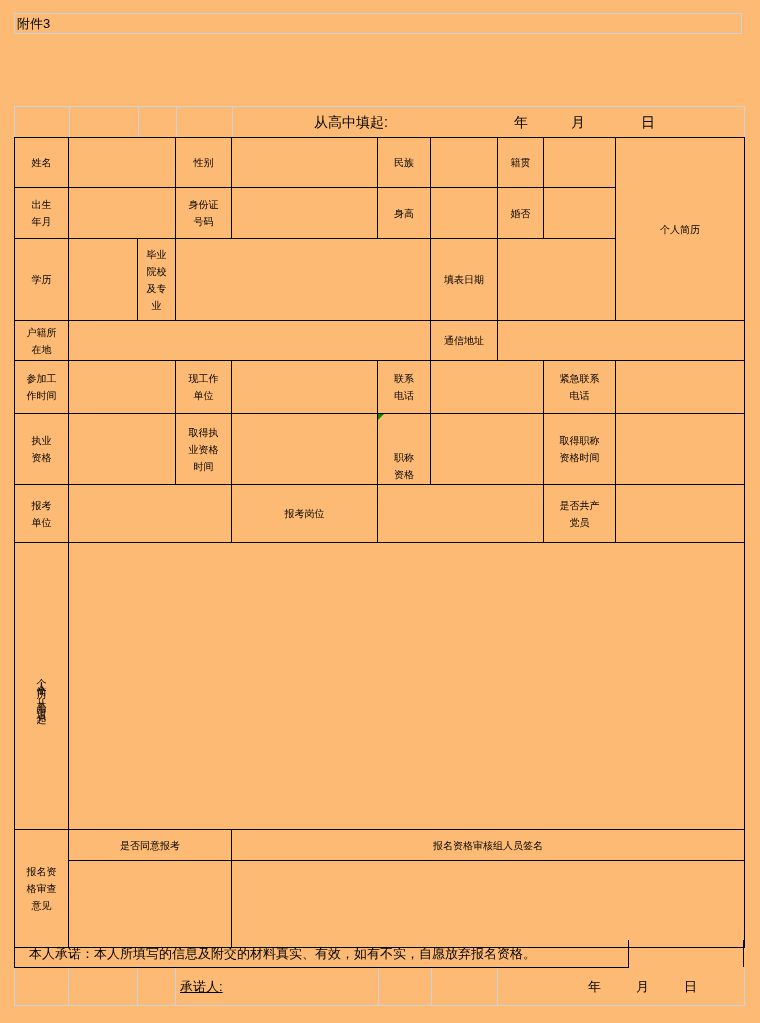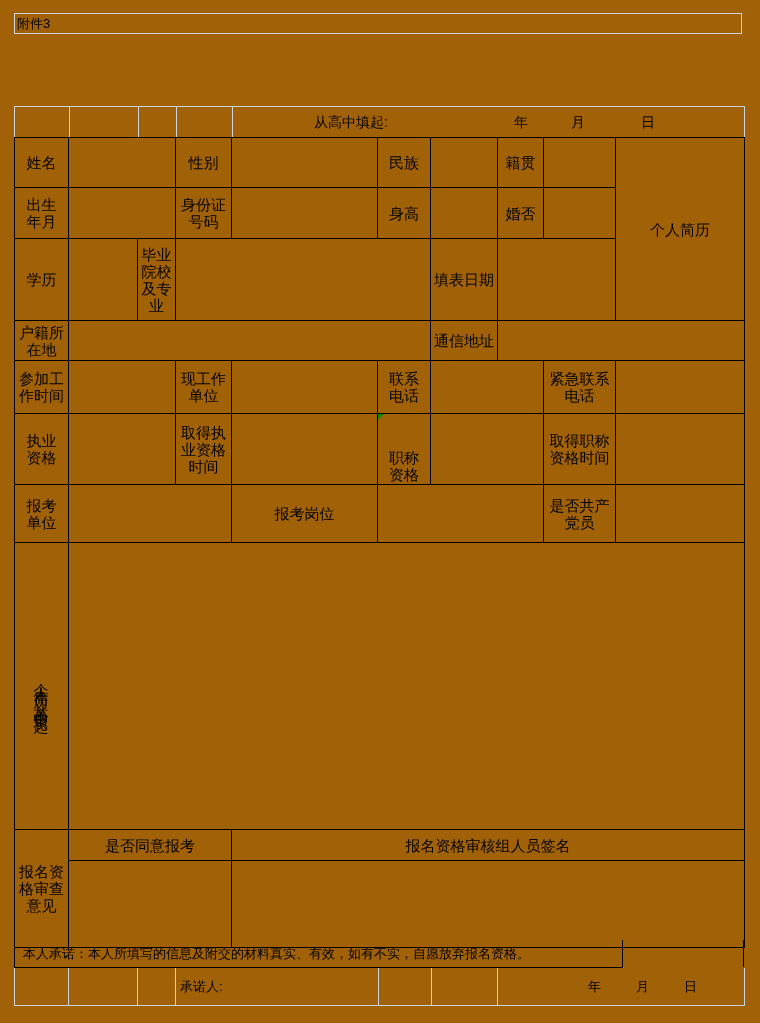--- a/index.html
+++ b/index.html
@@ -1,16 +1,16 @@
 <!DOCTYPE html>
 <html><head>
 <meta charset="utf-8">
 <style>
   html,body{margin:0;padding:0;background:#fff;}
-  .page{position:relative;width:760px;height:1023px;background:#a16207;
+  .page{position:relative;width:760px;height:1023px;background:#fdba74;
         font-family:"Liberation Sans","DejaVu Sans",sans-serif;color:#000;overflow:hidden;}
 
   
   .attach{position:absolute;left:14px;top:13px;width:724px;height:19px;
           border:1px solid #ccd2da;font-size:13px;line-height:19px;padding-left:2px;}
 
   
   .title{position:absolute;left:14px;top:34px;width:730px;height:72px;
          display:flex;align-items:center;justify-content:center;
          font-size:20px;font-weight:bold;font-family:"Liberation Serif","DejaVu Serif",serif;
@@ -18,37 +18,37 @@
 
   
   .daterow{position:absolute;left:14px;top:106px;width:729px;height:30px;
            border-top:1px solid #ccd2da;border-left:1px solid #ccd2da;border-right:1px solid #ccd2da;
            font-size:14px;}
   .daterow .gcell{position:absolute;top:0;height:30px;border-right:1px solid #ccd2da;}
   .daterow .txt{position:absolute;top:0;line-height:30px;}
 
   
   table.main{position:absolute;left:14px;top:137px;border-collapse:collapse;table-layout:fixed;}
-  table.main td{border:1px solid #000;font-size:15px;line-height:17px;text-align:center;
+  table.main td{border:1px solid #000;font-size:10px;line-height:17px;text-align:center;
                 vertical-align:middle;padding:1px 2px;white-space:pre-line;overflow:hidden;position:relative;}
   .vlabel{writing-mode:vertical-rl;letter-spacing:4px;margin:0 auto;display:inline-block;}
   .flag{position:absolute;top:0;left:0;width:0;height:0;
         border-top:6px solid #0a8a0a;border-right:6px solid transparent;}
 
   
   .commit{position:absolute;left:14px;top:940px;width:599px;height:27px;
           border-left:1px solid #000;border-right:1px solid #000;border-bottom:1px solid #000;
-          font-size:13px;line-height:27px;padding-left:8px;white-space:nowrap;overflow:hidden;}
+          font-size:13px;line-height:27px;padding-left:14px;white-space:nowrap;overflow:hidden;}
   .commit-stub{position:absolute;left:615px;top:940px;width:128px;height:27px;
           border-right:1px solid #000;}
 
   
   .botrow{position:absolute;left:14px;top:968px;width:729px;height:37px;
           border-left:1px solid #ccd2da;border-right:1px solid #ccd2da;border-bottom:1px solid #ccd2da;
-          display:flex;font-size:13px;}
+          display:flex;font-size:13px;text-decoration:underline;}
   .botrow .bcell{height:100%;border-right:1px solid #ccd2da;box-sizing:border-box;}
   .botrow .bcell.last{border-right:none;position:relative;}
   .botrow .signer{line-height:37px;padding-left:4px;}
   .botrow .dspan{position:absolute;top:0;line-height:37px;}
 </style>
 </head>
 <body>
 
 <div class="page">
 

